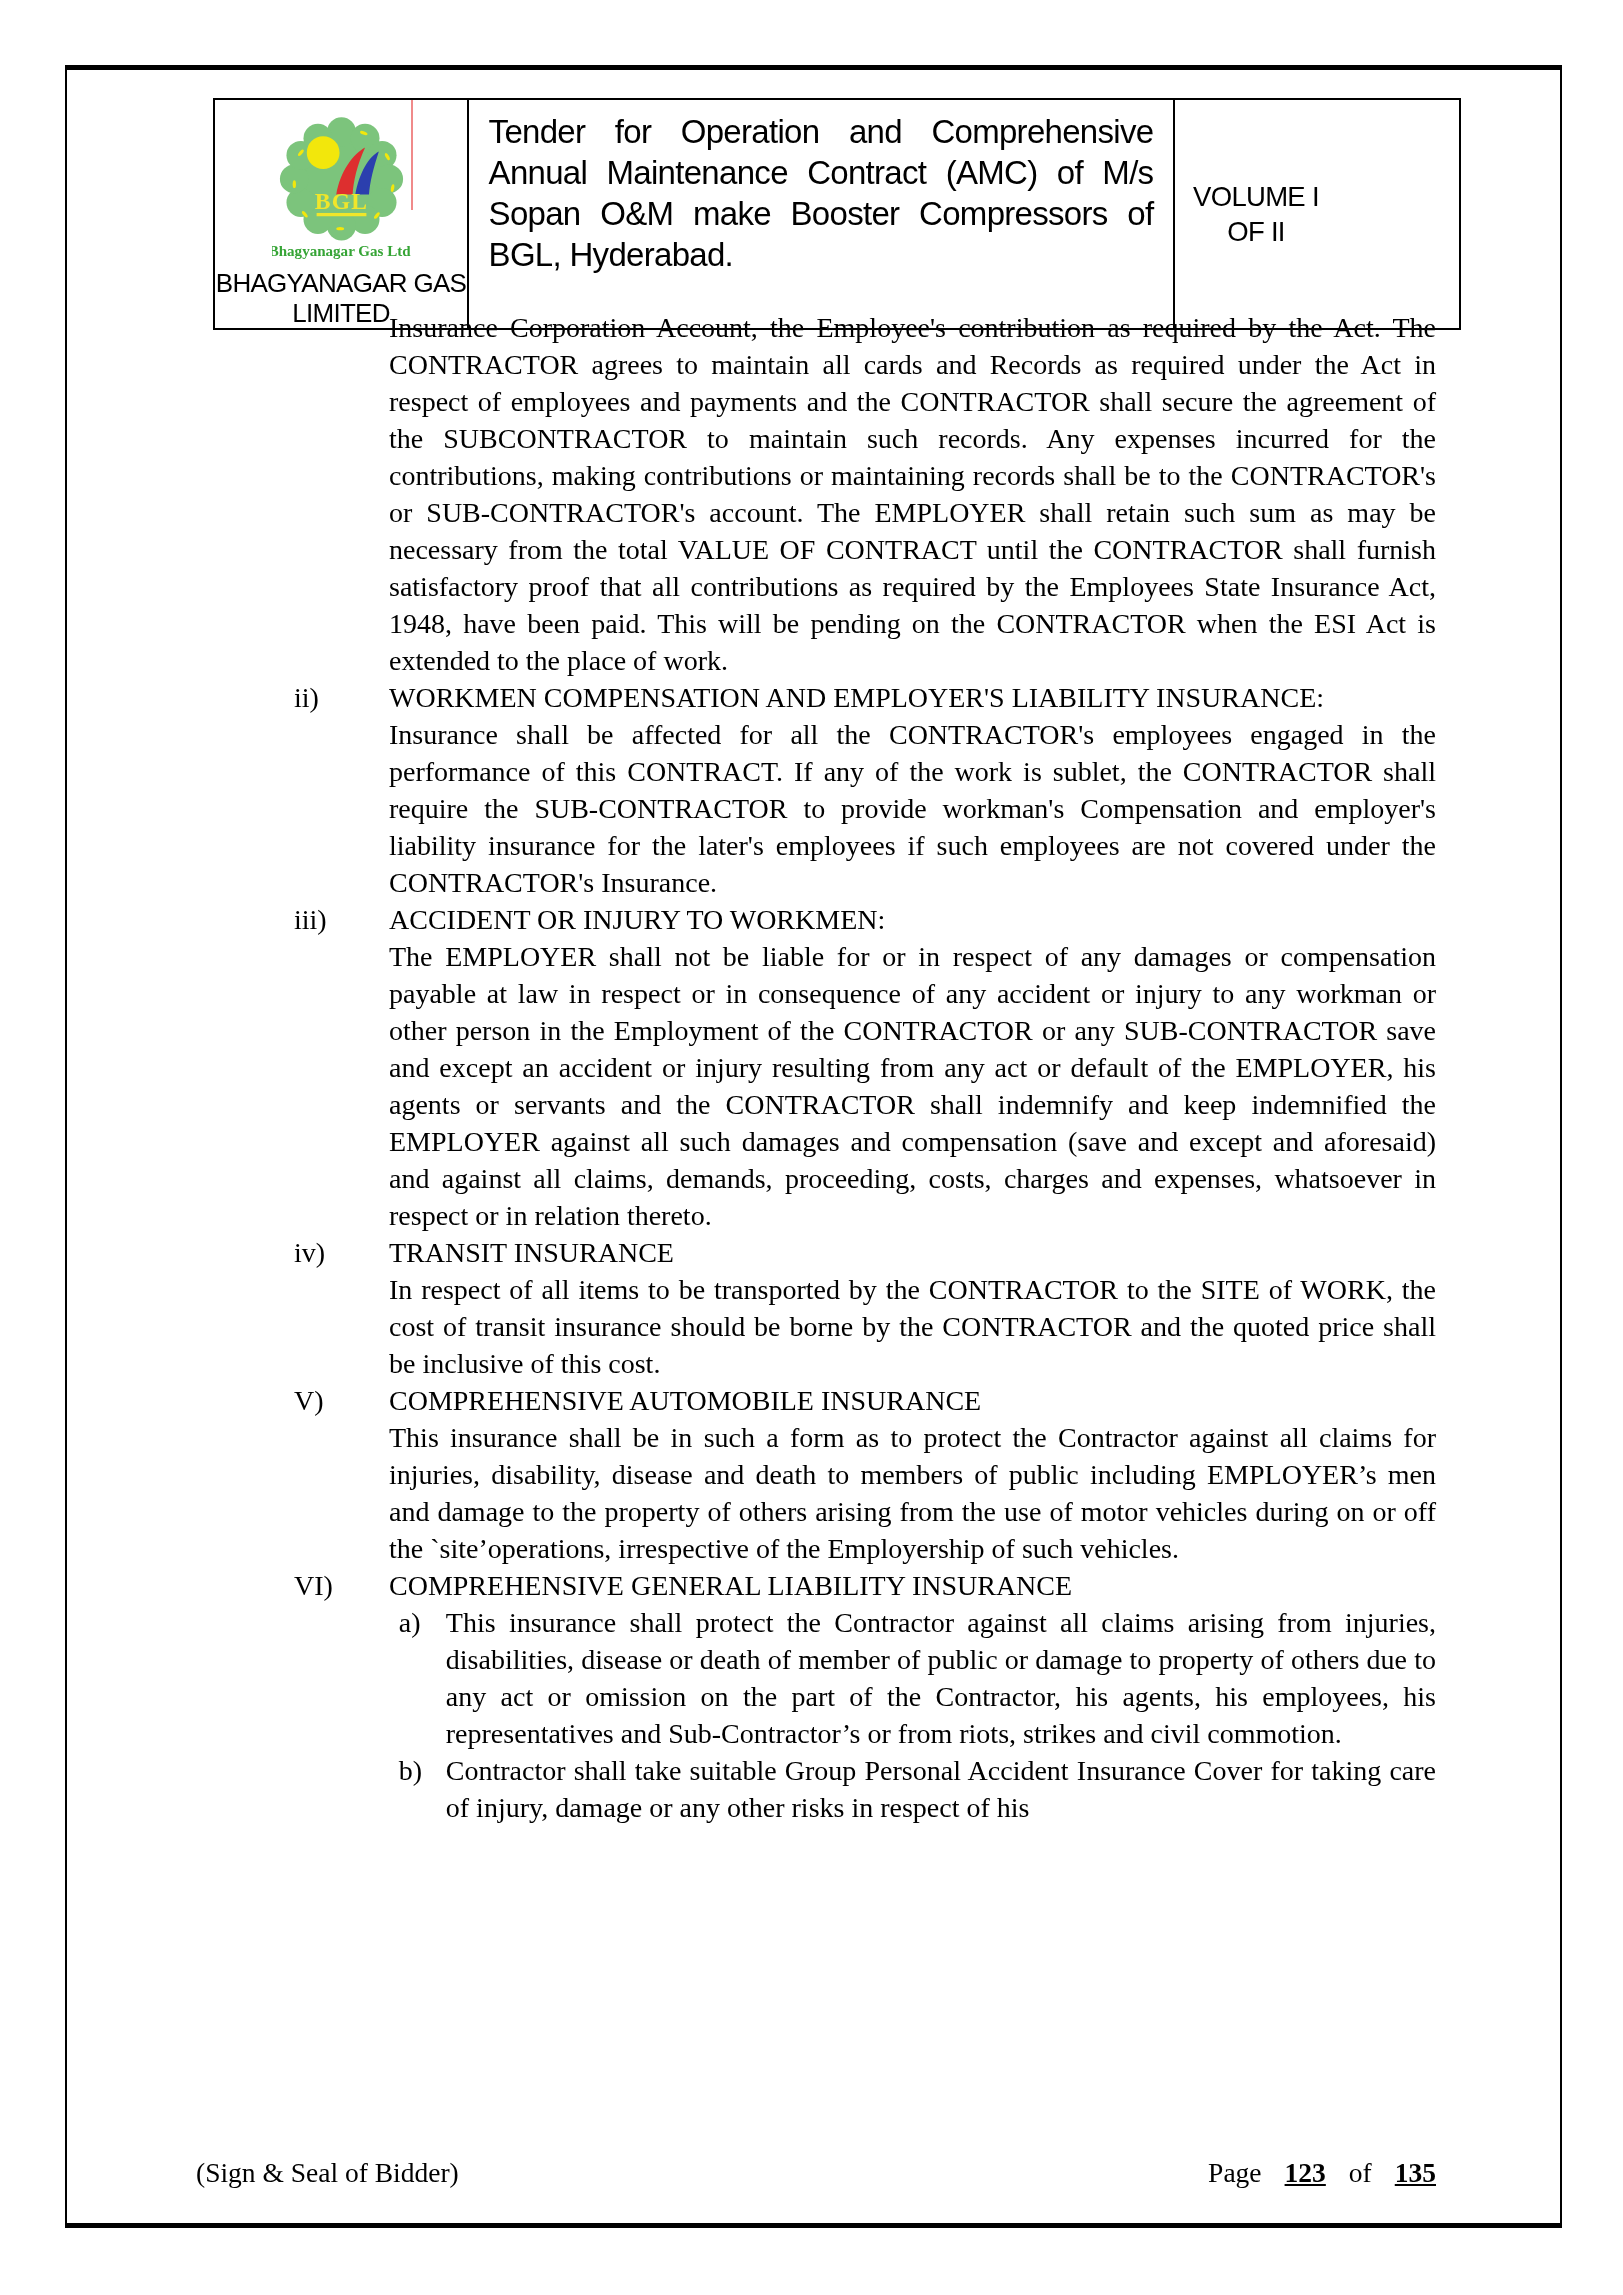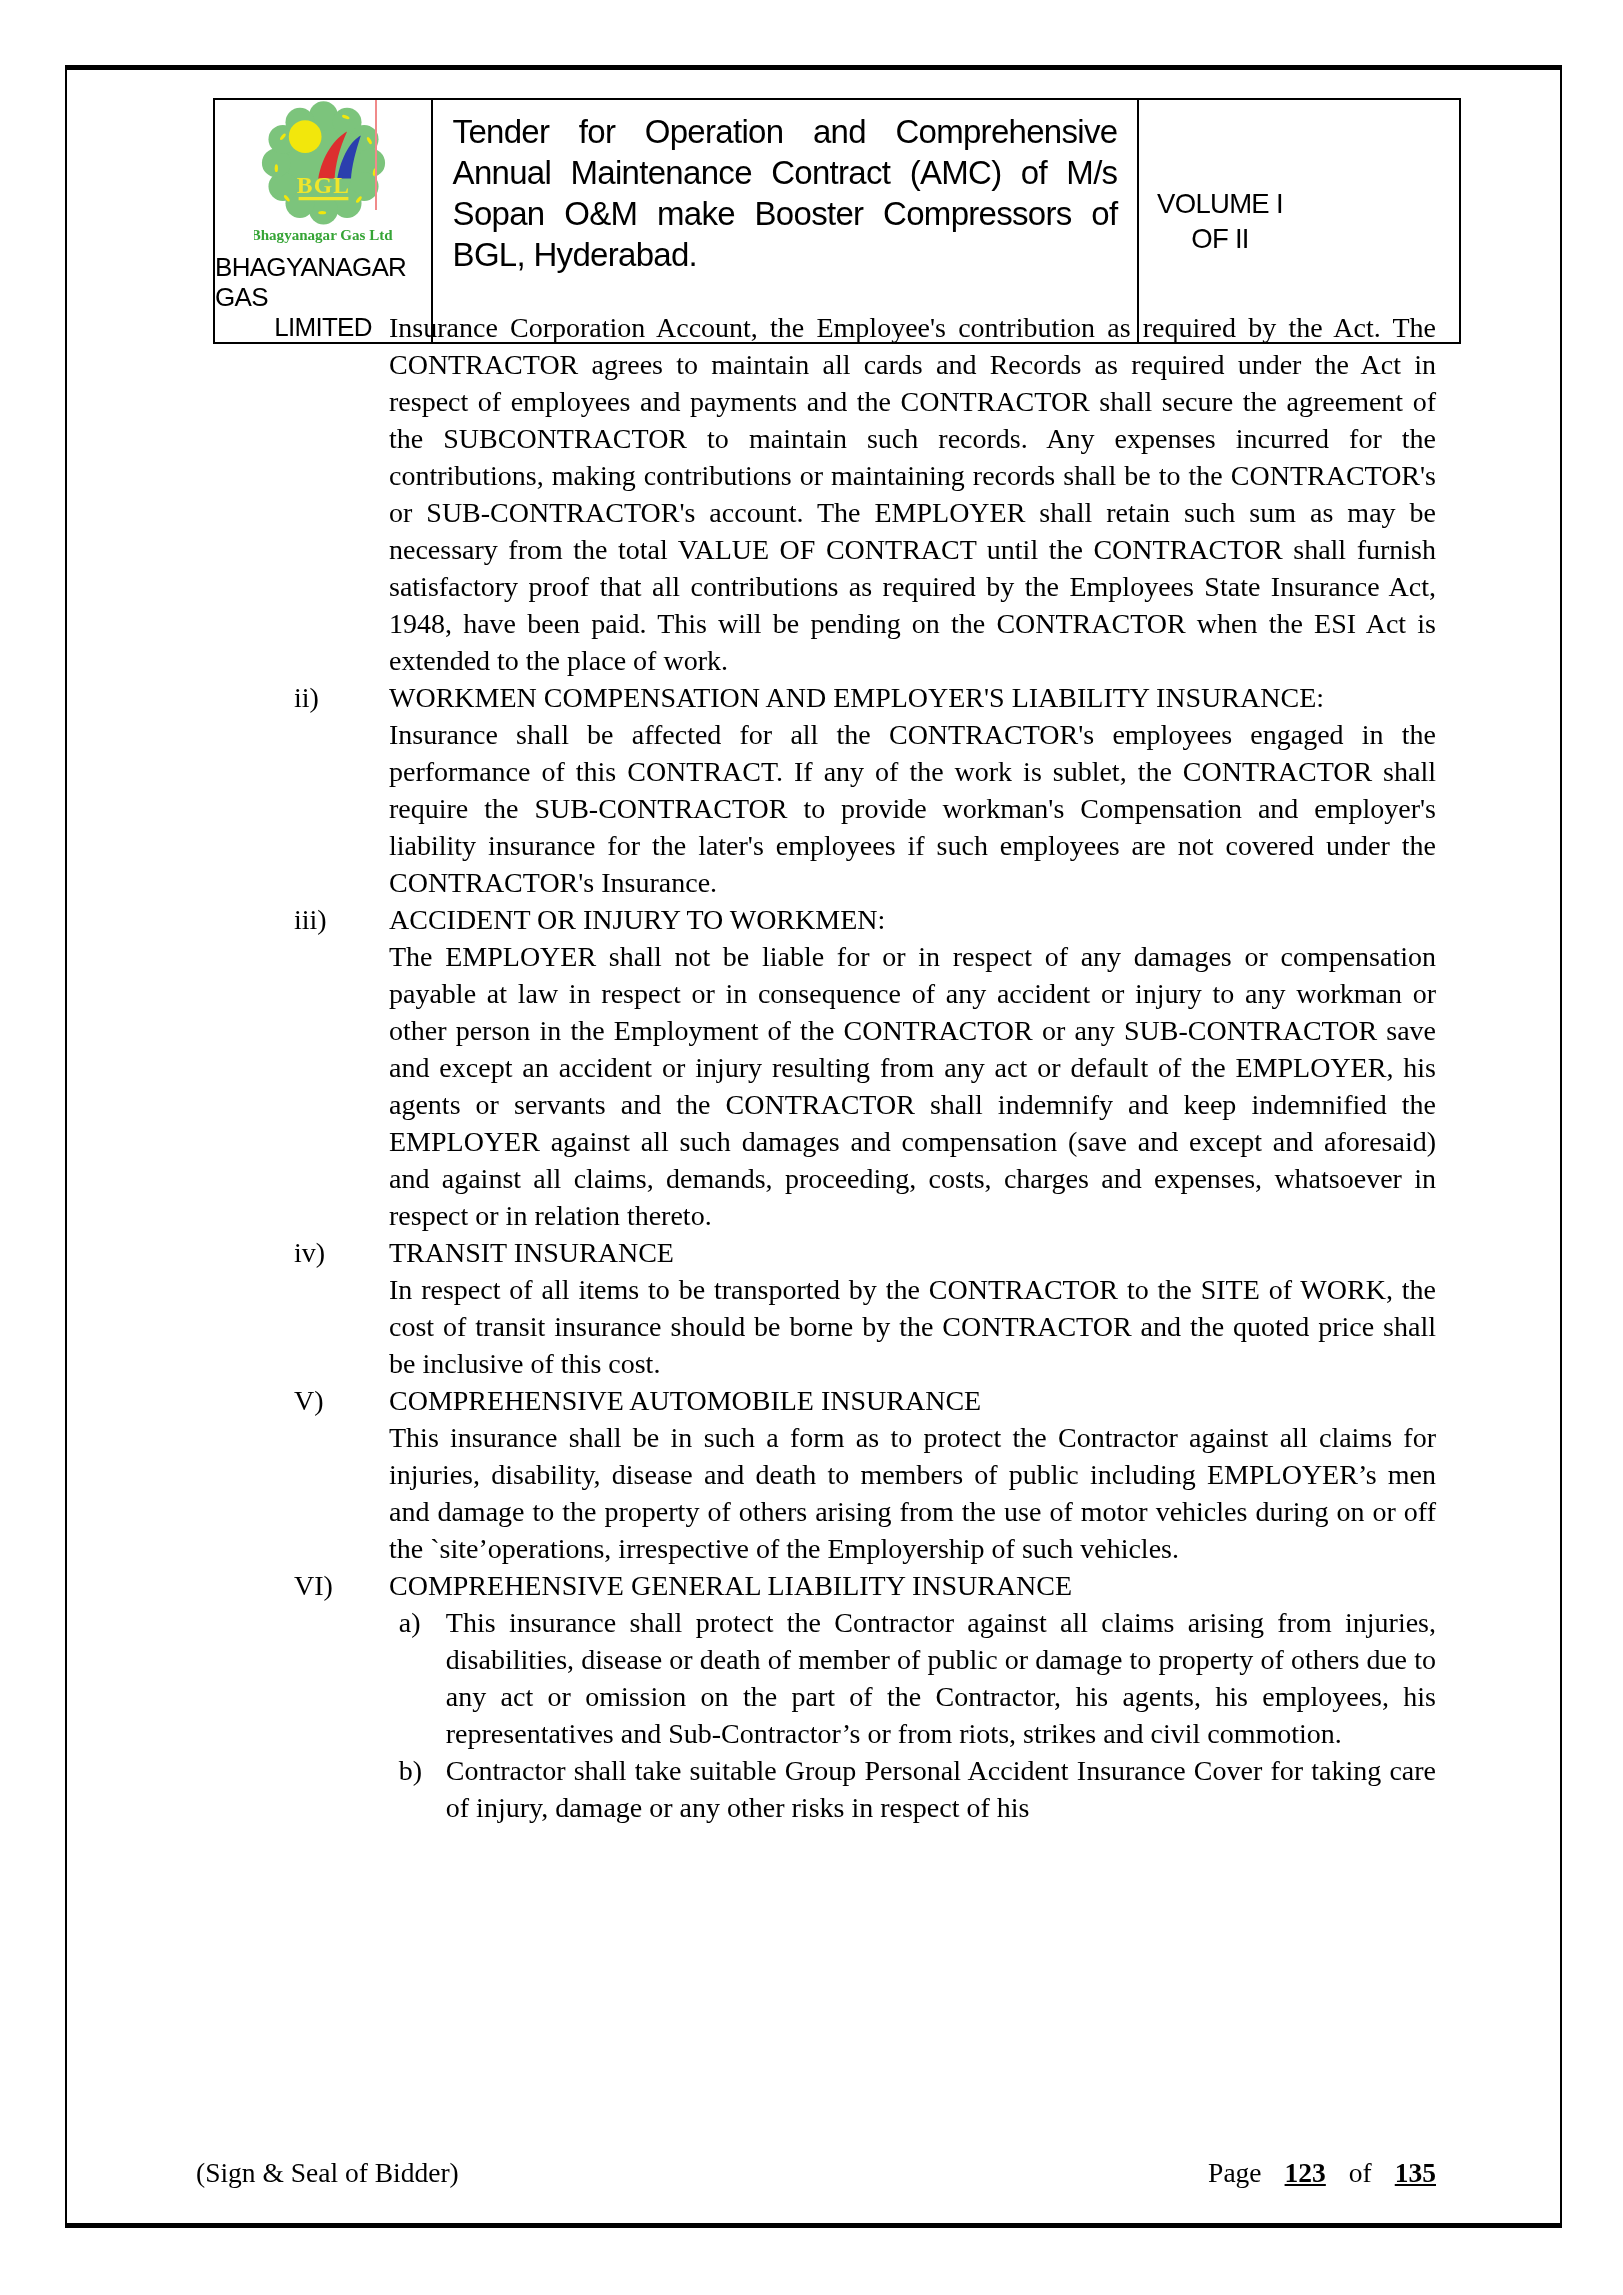--- a/index.html
+++ b/index.html
@@ -6,23 +6,23 @@
   .page{position:relative;width:1623px;height:2295px;background:#ffffff;
         font-family:"Liberation Serif", serif;color:#000;}
   
   .frame{position:absolute;left:65px;top:65px;width:1497px;height:2163px;
          border-left:2px solid #000;border-right:2px solid #000;
          border-top:5.9px solid #000;border-bottom:5.9px solid #000;box-sizing:border-box;}
   
   .header-table{position:absolute;left:213px;top:98px;width:1248px;min-height:165px;
                 border:2.6px solid #000;box-sizing:border-box;display:flex;background:#fff;}
   .cell{box-sizing:border-box;}
-  .logo-cell{width:218px;border-right:2.6px solid #000;position:relative;
+  .logo-cell{width:254px;border-right:2.6px solid #000;position:relative;
              display:flex;flex-direction:column;align-items:center;justify-content:flex-start;
-             padding-top:0;}
+             padding-top:16px;}
   .red-divider{position:absolute;top:0;right:54px;width:2px;height:110px;
                background:var(--divider-red,#f08a8a);}
   .company-name{font-family:"Liberation Sans", sans-serif;font-size:26px;line-height:30px;
                 text-align:left;letter-spacing:-0.7px;}
   .title-cell{width:706px;border-right:2.6px solid #000;padding:10.5px 19.6px 6.5px 19.6px;
               font-family:"Liberation Sans", sans-serif;font-size:33px;line-height:41px;
               letter-spacing:-0.7px;}
   .title-main{text-align:justify;}
   .title-bid{text-align:center;}
   .volume-cell{width:162px;display:flex;flex-direction:column;align-items:center;

